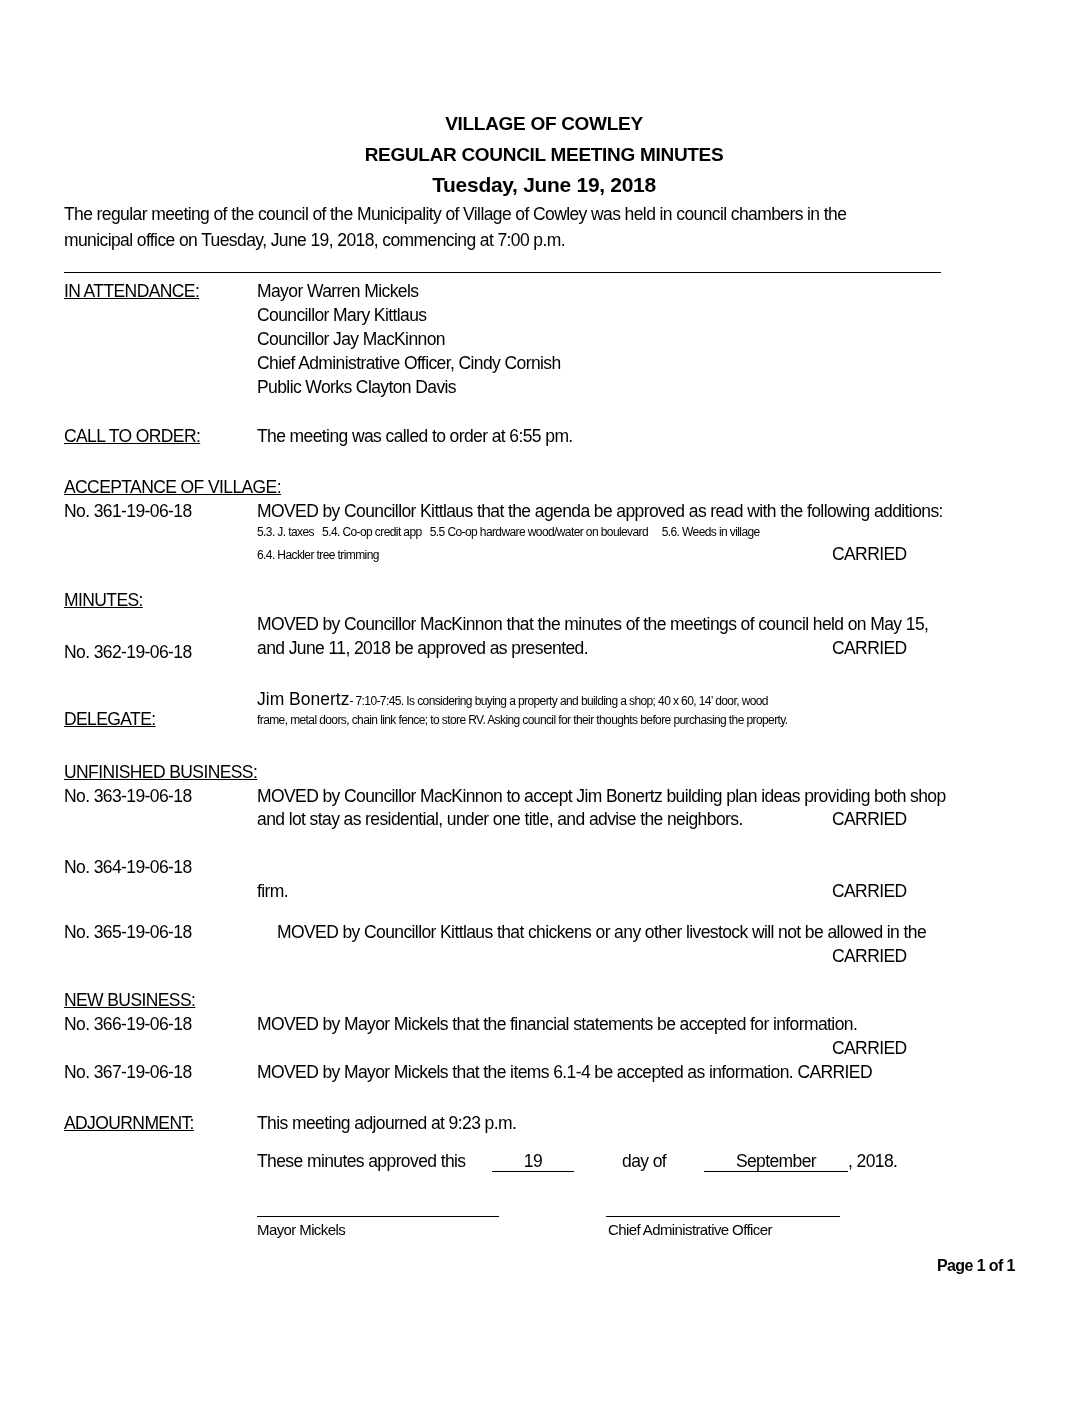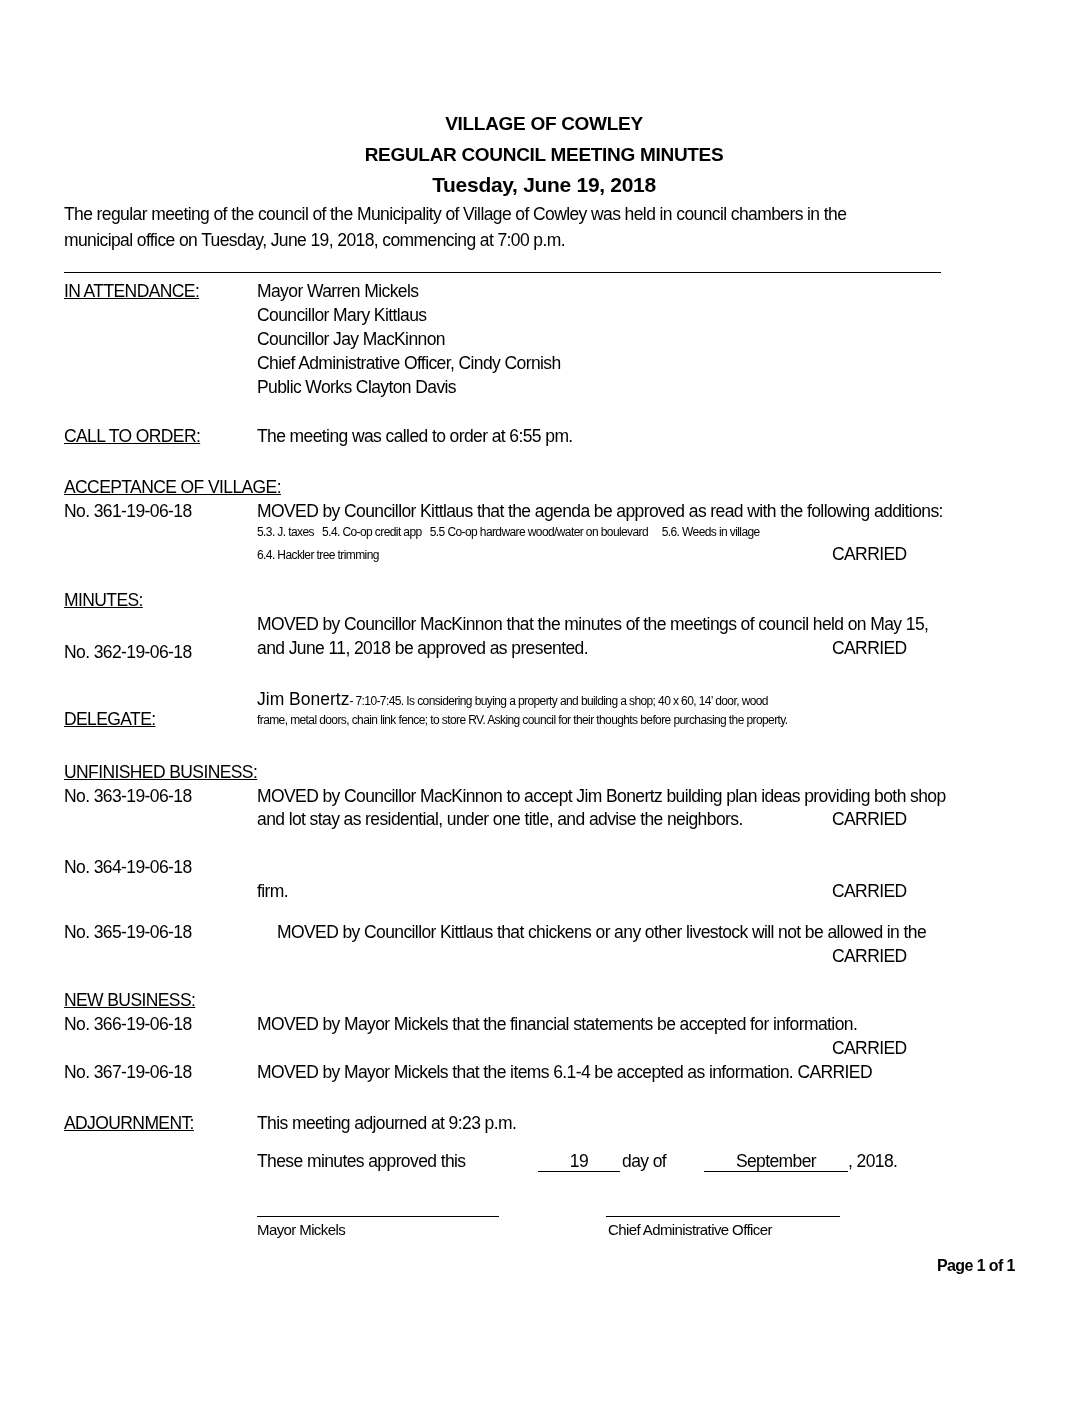--- a/index.html
+++ b/index.html
@@ -82,21 +82,21 @@
   <div class="abs body-text col2" style="top:1014px;">MOVED by Mayor Mickels that the financial statements be accepted for information.</div>
   <div class="abs body-text carried" style="top:1038px;">CARRIED</div>
 
   <div class="abs num" style="top:1062px;">No. 367-19-06-18</div>
   <div class="abs body-text col2" style="top:1062px;">MOVED by Mayor Mickels that the items 6.1-4 be accepted as information. CARRIED</div>
 
   <div class="abs label u" style="top:1113px;">ADJOURNMENT:</div>
   <div class="abs body-text col2" style="top:1113px;">This meeting adjourned at 9:23 p.m.</div>
 
   <div class="abs body-text col2" style="top:1151px;">These minutes approved this</div>
-  <div class="abs body-text" style="left:538px; top:1151px; width:82px; text-align:center; border-bottom:1.2px solid #000; line-height:20px;">19</div>
+  <div class="abs body-text" style="left:492px; top:1151px; width:82px; text-align:center; border-bottom:1.2px solid #000; line-height:20px;">19</div>
   <div class="abs body-text" style="left:622px; top:1151px;">day of</div>
   <div class="abs body-text" style="left:704px; top:1151px; width:144px; text-align:center; border-bottom:1.2px solid #000; line-height:20px;">September</div>
   <div class="abs body-text" style="left:848px; top:1151px;">, 2018.</div>
 
   <div class="sigline" style="left:257px; top:1216px; width:242px;"></div>
   <div class="sigline" style="left:606px; top:1216px; width:234px;"></div>
   <div class="abs body-text" style="left:257px; top:1221px; font-size:15px;">Mayor Mickels</div>
   <div class="abs body-text" style="left:608px; top:1221px; font-size:15px;">Chief Administrative Officer</div>
 
   <div class="abs body-text" style="left:937px; top:1257px; font-weight:bold; font-size:16px;">Page 1 of 1</div>

